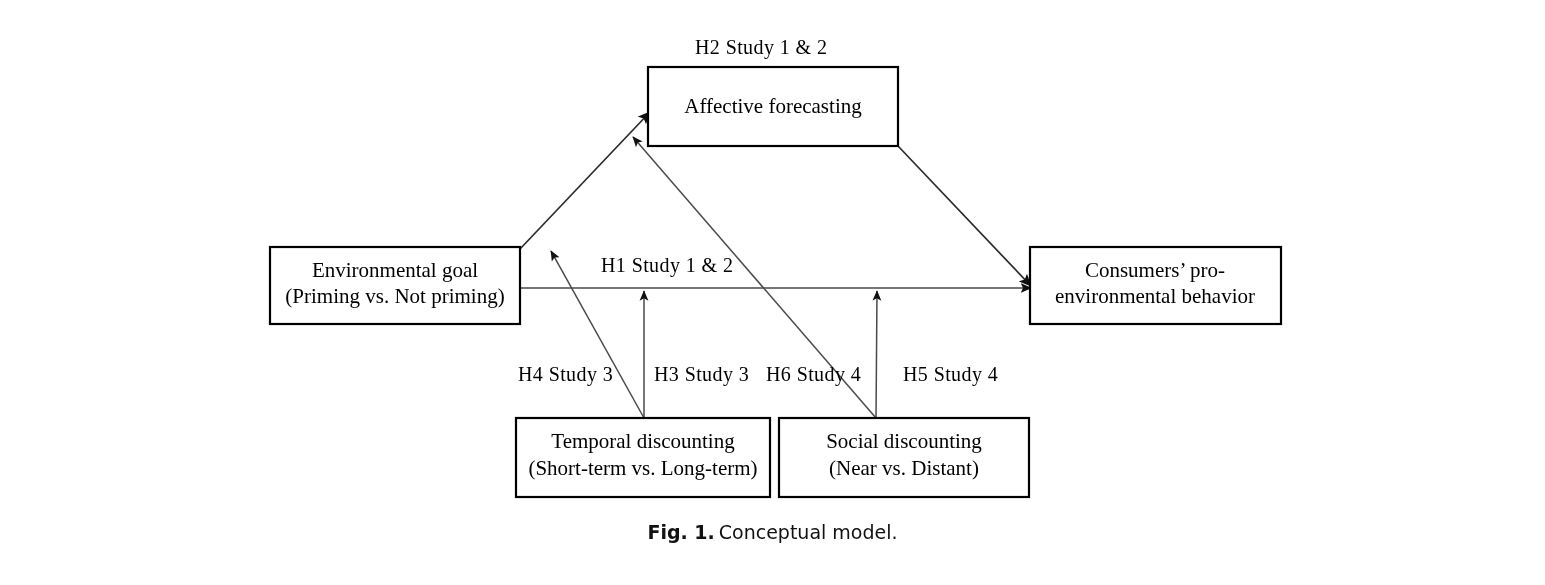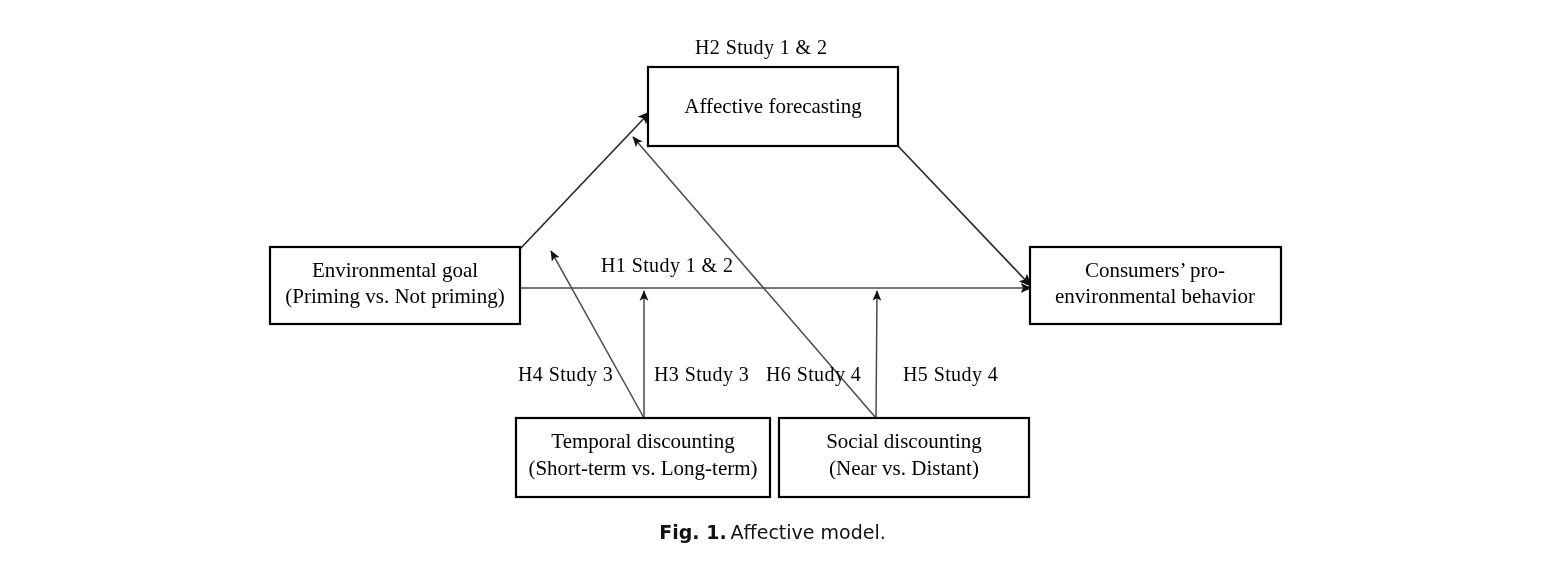--- a/index.html
+++ b/index.html
@@ -149,16 +149,16 @@
 
     <text class="hyp-label" x="695" y="49">H2  Study 1 &amp; 2</text>
     <text class="hyp-label" x="601" y="267">H1  Study 1 &amp; 2</text>
     <text class="hyp-label" x="518" y="376">H4  Study 3</text>
     <text class="hyp-label" x="654" y="376">H3  Study 3</text>
     <text class="hyp-label" x="766" y="376">H6  Study 4</text>
     <text class="hyp-label" x="903" y="376">H5  Study 4</text>
   </svg>
 
   <div class="caption-wrap">
-    <span class="caption-bold">Fig. 1.</span><span class="caption-text">Affective model.</span>
+    <span class="caption-bold">Fig. 1.</span><span class="caption-text">Conceptual model.</span>
   </div>
 
 </div>
 
 </body></html>

